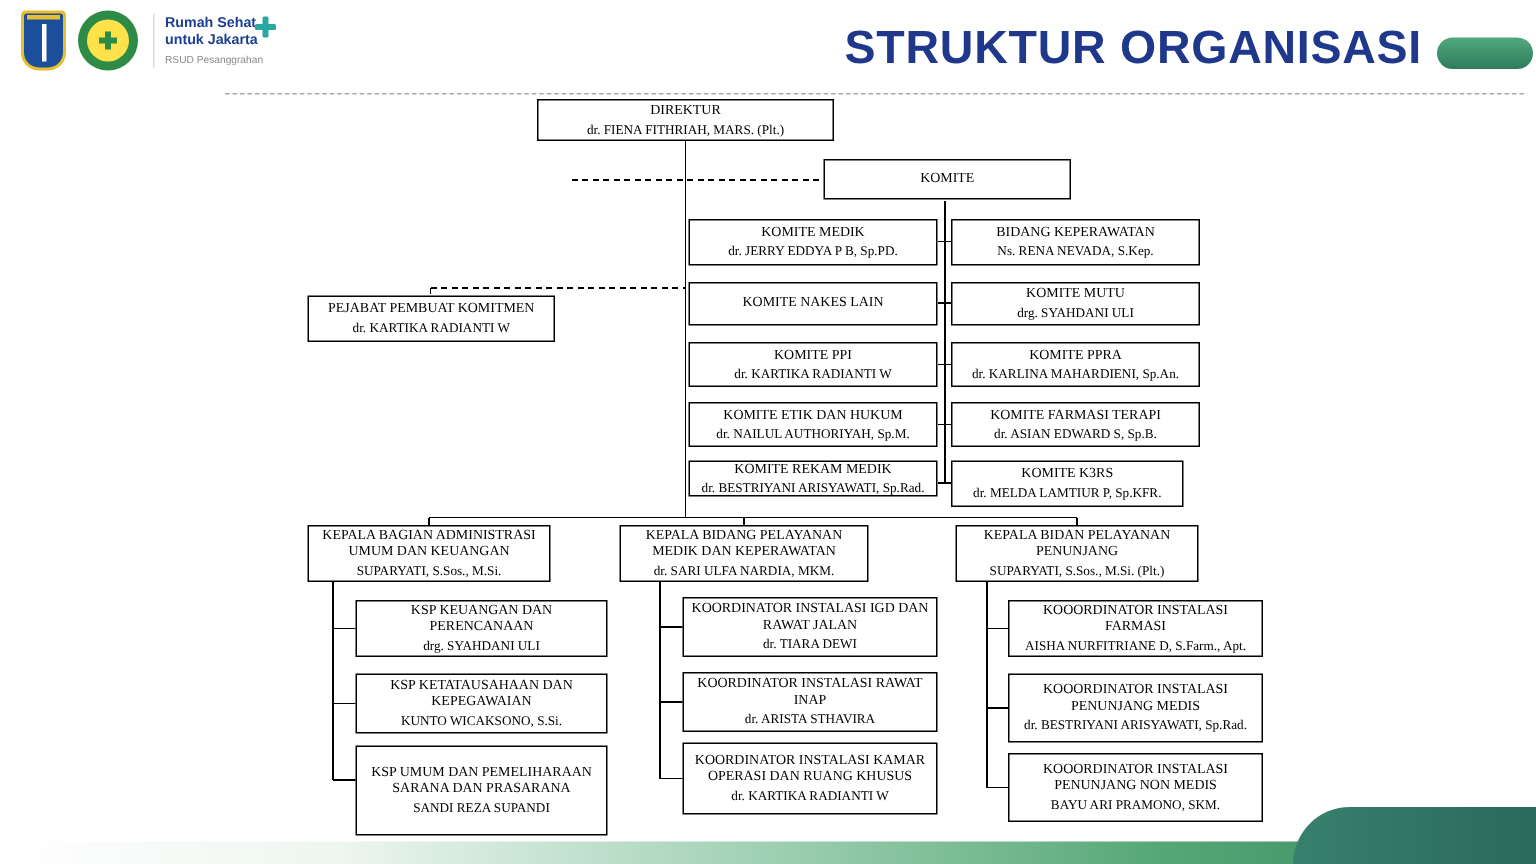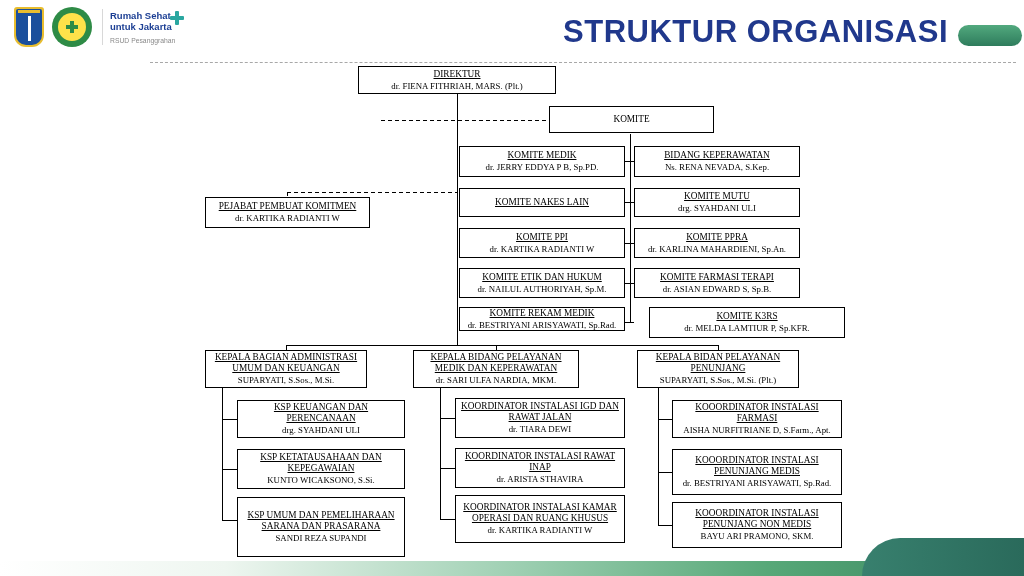--- a/index.html
+++ b/index.html
@@ -36,21 +36,21 @@
   .page-title { position:absolute; top:14px; right:76px; font-family:"Liberation Sans",sans-serif;
                 font-weight:800; font-size:31px; letter-spacing:0.5px; color:#20388c; white-space:nowrap; }
   .title-accent { position:absolute; right:2px; top:25px; width:64px; height:21px; border-radius:11px;
                   background:linear-gradient(180deg,#52a97e,#2e7c5c); }
   .hdr-dash { position:absolute; left:150px; right:8px; top:62px; border-top:1px dashed #a8a8a8; height:0; }
 
   
   .box { position:absolute; border:1px solid #000; background:#fff;
          display:flex; flex-direction:column; align-items:center; justify-content:center;
          text-align:center; padding:1px 3px; line-height:1.18; overflow:hidden; }
-  .box .t { font-size:9.3px; text-decoration:underline; color:#000; }
+  .box .t { font-size:9.3px; color:#000; }
   .box .n { font-size:8.8px; color:#000; margin-top:1px; }
   .box.plain .t { text-decoration:none; }
 
   .connectors { position:absolute; left:0; top:0; pointer-events:none; }
 
   
   .bottom-bar { position:absolute; left:0; right:0; bottom:0; height:15px;
     background:linear-gradient(90deg,#ffffff 0%,#eef6f0 22%,#9fd0b3 50%,#57a878 75%,#35825d 100%); }
   .corner-teal { position:absolute; left:862px; top:538px; width:162px; height:38px;
     background:linear-gradient(90deg,#38806e,#2a6a5b); border-top-left-radius:38px; }
@@ -134,21 +134,21 @@
     <div class="n">drg. SYAHDANI ULI</div>
   </div>
   <div class="box" style="left:634px;top:228px;width:166px;height:30px">
     <div class="t">KOMITE PPRA</div>
     <div class="n">dr. KARLINA MAHARDIENI, Sp.An.</div>
   </div>
   <div class="box" style="left:634px;top:268px;width:166px;height:30px">
     <div class="t">KOMITE FARMASI TERAPI</div>
     <div class="n">dr. ASIAN EDWARD S, Sp.B.</div>
   </div>
-  <div class="box" style="left:649px;top:307px;width:196px;height:31px">
+  <div class="box" style="left:634px;top:307px;width:155px;height:31px">
     <div class="t">KOMITE K3RS</div>
     <div class="n">dr. MELDA LAMTIUR P, Sp.KFR.</div>
   </div>
 
   <div class="box" style="left:205px;top:350px;width:162px;height:38px">
     <div class="t">KEPALA BAGIAN ADMINISTRASI UMUM DAN KEUANGAN</div>
     <div class="n">SUPARYATI, S.Sos., M.Si.</div>
   </div>
   <div class="box" style="left:413px;top:350px;width:166px;height:38px">
     <div class="t">KEPALA BIDANG PELAYANAN MEDIK DAN KEPERAWATAN</div>

